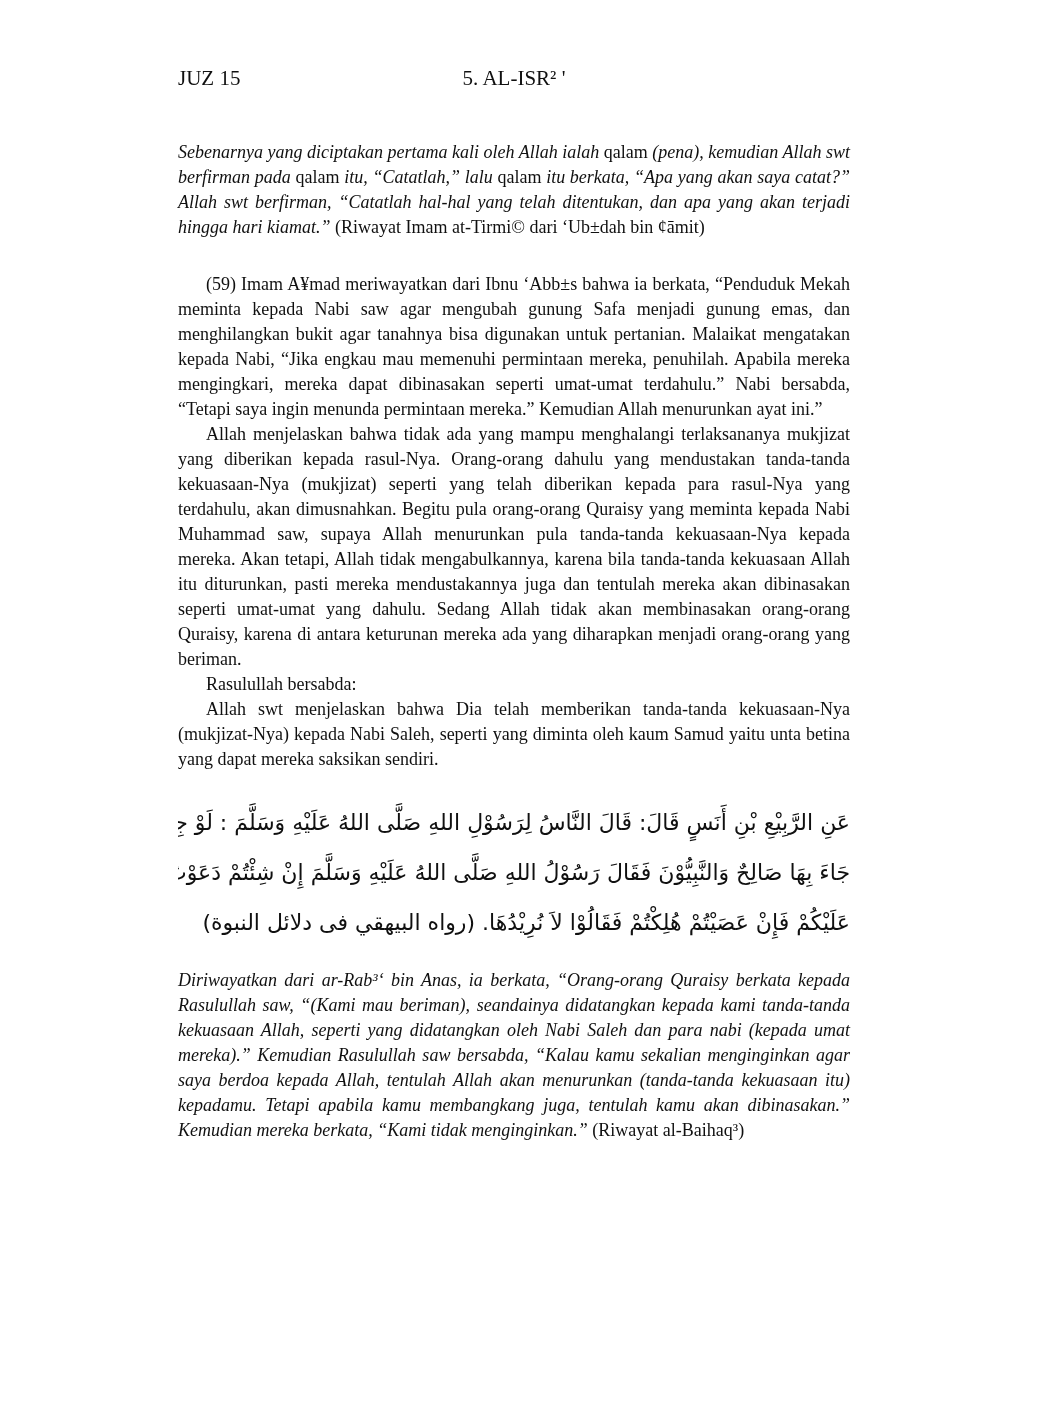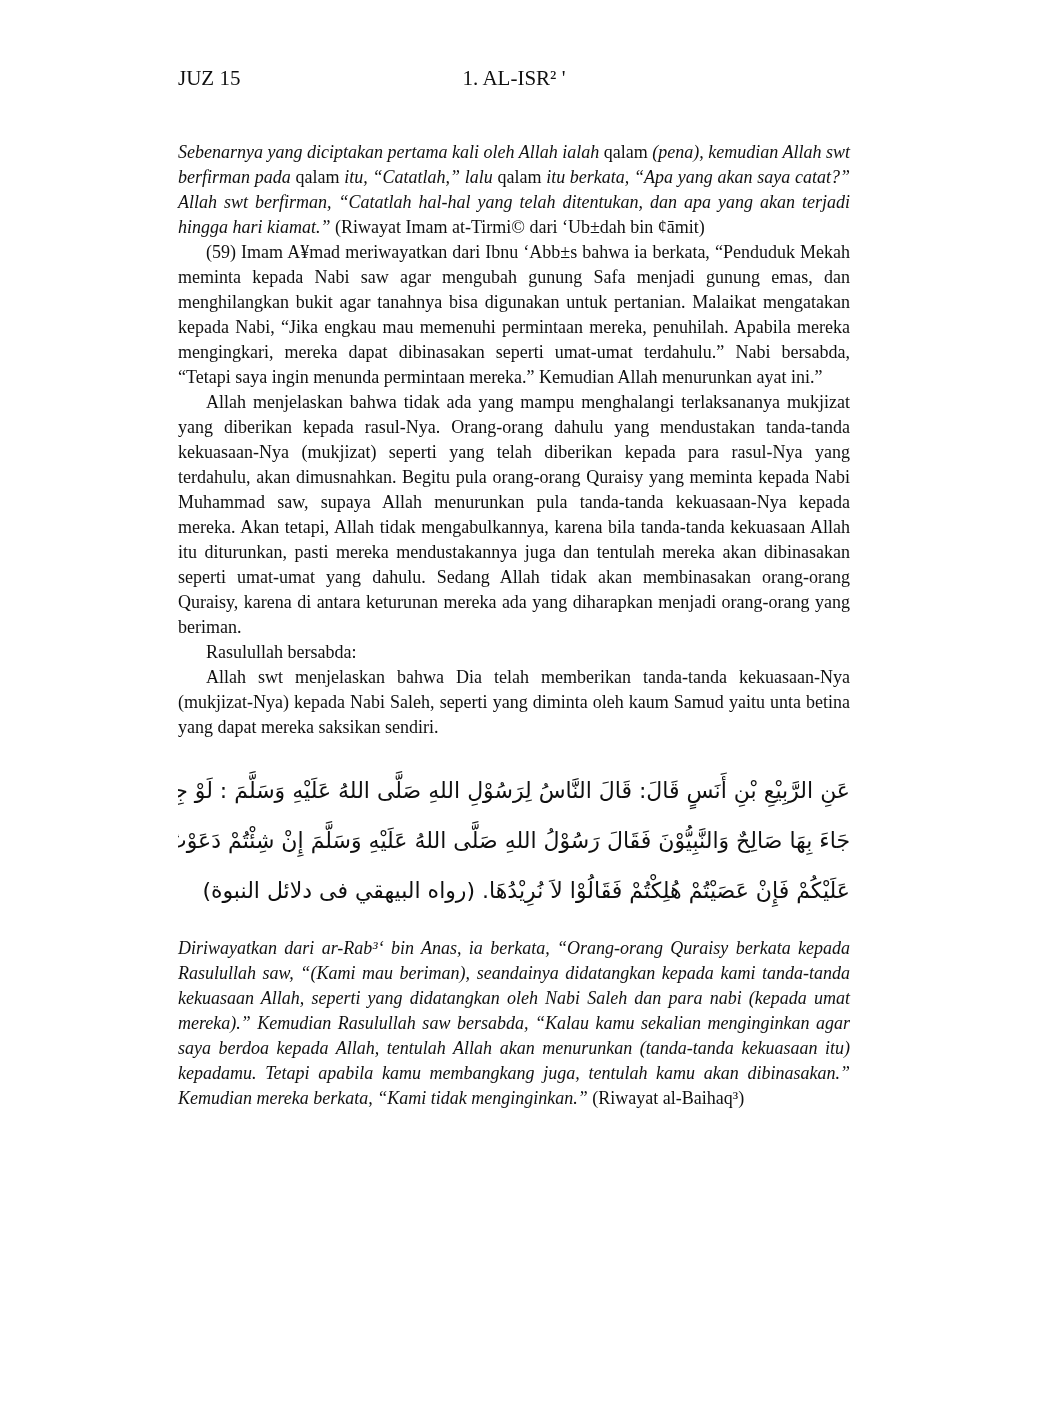--- a/index.html
+++ b/index.html
@@ -28,21 +28,21 @@
   header .h-right { text-align: right; }
   header .h-center { text-align: center; }
   main.page-body { margin-top: 49px; }
   p {
     margin: 0;
     font-size: 18px;
     line-height: 25px;
     text-align: justify;
   }
   .indent { text-indent: 28px; }
-  .mt-sm { margin-top: 0; }
+  .mt-sm { margin-top: 32px; }
   .it { font-style: italic; }
   .rm { font-style: normal; }
   .arabic {
     direction: rtl;
     margin: 26px 0 20px 0;
   }
   .ar-line {
     font-family: "DejaVu Sans", sans-serif;
     font-size: 22px;
     line-height: 50px;
@@ -55,21 +55,21 @@
     text-align-last: right;
   }
 </style>
 </head>
 <body>
 
 <div class="page">
 
   <header class="page-header">
     <span class="h-left">JUZ 15</span>
-    <span class="h-center">1. AL-ISR² '</span>
+    <span class="h-center">5. AL-ISR² '</span>
   </header>
 
   <main class="page-body">
 
     <p>
       <span class="it">Sebenarnya yang diciptakan pertama kali oleh Allah ialah </span><span class="rm">qalam </span><span class="it">(pena), kemudian Allah swt berfirman pada </span><span class="rm">qalam </span><span class="it">itu, “Catatlah,” lalu </span><span class="rm">qalam </span><span class="it">itu berkata, “Apa yang akan saya catat?” Allah swt berfirman, “Catatlah hal-hal yang telah ditentukan, dan apa yang akan terjadi hingga hari kiamat.” </span><span class="rm">(Riwayat Imam at-Tirmi© dari ‘Ub±dah bin ¢āmit)</span>
     </p>
 
     <p class="indent mt-sm">(59) Imam A¥mad meriwayatkan dari Ibnu ‘Abb±s bahwa ia berkata, “Penduduk Mekah meminta kepada Nabi saw agar mengubah gunung Safa menjadi gunung emas, dan menghilangkan bukit agar tanahnya bisa digunakan untuk pertanian. Malaikat mengatakan kepada Nabi, “Jika engkau mau memenuhi permintaan mereka, penuhilah. Apabila mereka mengingkari, mereka dapat dibinasakan seperti umat-umat terdahulu.” Nabi bersabda, “Tetapi saya ingin menunda permintaan mereka.” Kemudian Allah menurunkan ayat ini.”</p>
 

